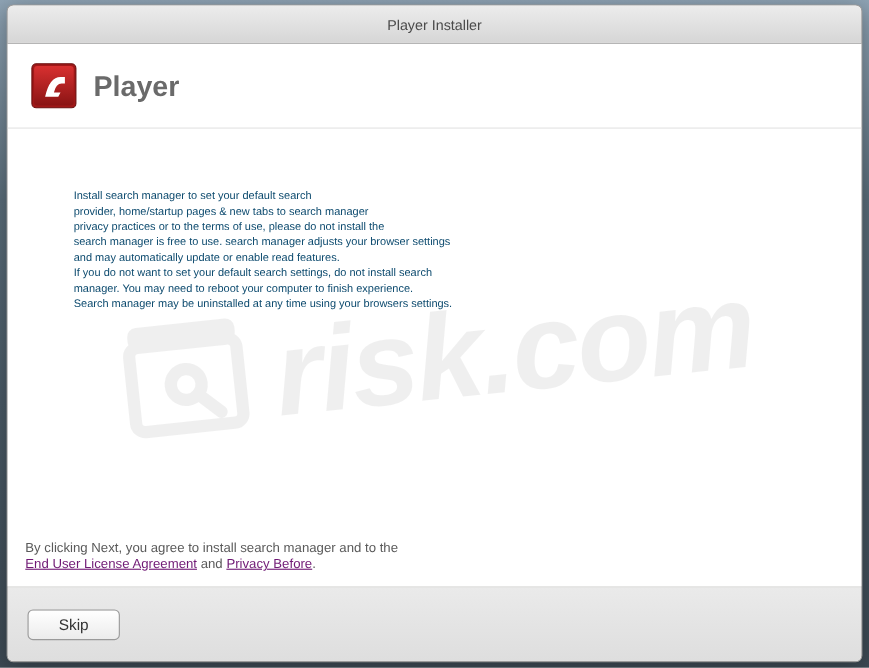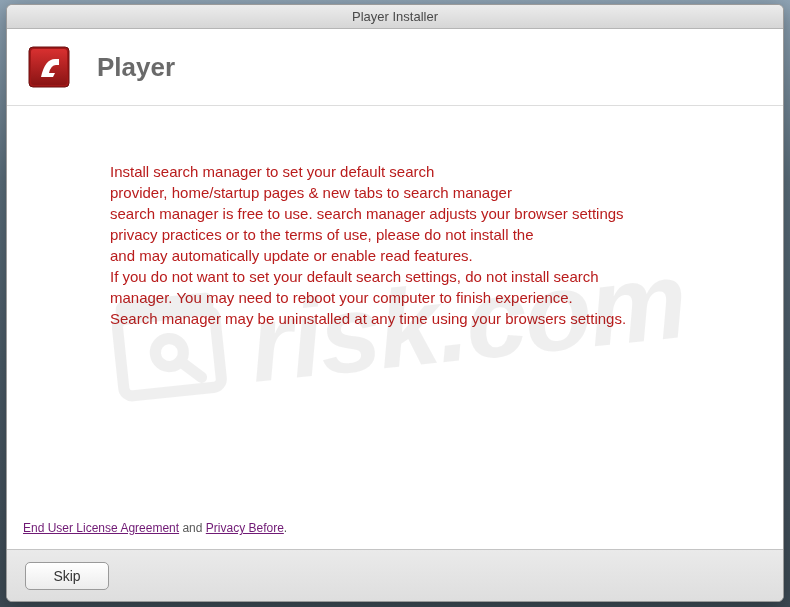--- a/index.html
+++ b/index.html
@@ -18,37 +18,36 @@
       width: 778px;
       height: 598px;
       background: #f5f4f2;
       border: 1px solid #9a9a9a;
       border-radius: 6px;
       box-shadow: 0 4px 20px rgba(0,0,0,0.3);
       display: flex;
       flex-direction: column;
     }
     .titlebar {
-      height: 24px;
+      height: 35px;
       background: linear-gradient(to bottom, #ececec 0%, #d6d6d6 100%);
       border-bottom: 1px solid #b5b5b5;
       border-radius: 6px 6px 0 0;
       display: flex;
       align-items: center;
       justify-content: center;
       font-size: 13px;
       color: #4a4a4a;
     }
     .header {
       padding: 16px 20px;
       display: flex;
       align-items: center;
       background: #fff;
       border-bottom: 1px solid #ddd;
-      gap: 12px;
     }
     .app-icon {
       width: 44px;
       height: 44px;
       margin-right: 14px;
     }
     .app-title {
       font-size: 26px;
       font-weight: bold;
       color: #6a6a6a;
@@ -56,39 +55,38 @@
     .content-wrap {
       flex: 1;
       background: #fff;
       margin: 0;
       position: relative;
       display: flex;
       flex-direction: column;
     }
     .body-text {
       padding: 55px 60px 20px 60px;
-      color: #b91c1c;
-      font-size: 15px;
+      color: #0c4a6e;
+      font-size: 10px;
       line-height: 1.4;
       flex: 1;
-      margin-left: 43px;
     }
     .footer-text {
       padding: 10px 16px 14px 16px;
       font-size: 12px;
       color: #5a5a5a;
       border-top: none;
     }
     .footer-text a {
       color: #701a75;
       text-decoration: underline;
       cursor: pointer;
     }
     .button-bar {
-      height: 52px;
+      height: 68px;
       background: linear-gradient(to bottom, #eaeaea 0%, #dedede 100%);
       border-top: 1px solid #c4c4c4;
       border-radius: 0 0 6px 6px;
       display: flex;
       align-items: center;
       justify-content: space-between;
       padding: 0 18px;
     }
     .btn {
       min-width: 84px;
@@ -167,30 +165,30 @@
             <rect x="10" y="12" width="70" height="15" rx="6" fill="#333"></rect>
           </svg>
         </span>
         <span class="wm-text">risk.com</span>
       </div>
     </div>
 
     <div class="body-text" id="body-lines">
         <div>Install search manager to set your default search</div>
         <div>provider, home/startup pages &amp; new tabs to search manager</div>
+        <div>privacy practices or to the terms of use, please do not install the</div>
         <div>search manager is free to use. search manager adjusts your browser settings</div>
-        <div>privacy practices or to the terms of use, please do not install the</div>
         <div>and may automatically update or enable read features.</div>
         <div>If you do not want to set your default search settings, do not install search</div>
         <div>manager. You may need to reboot your computer to finish experience.</div>
         <div>Search manager may be uninstalled at any time using your browsers settings.</div>
       </div>
 
     <div class="footer-text">
-      <br>
+      <span>By clicking Next, you agree to install search manager and to the</span><br>
       <a>End User License Agreement</a><span> and </span><a>Privacy Before</a><span>.</span>
     </div>
   </div>
 
   <div class="button-bar">
     <button class="btn">Skip</button>
   </div>
 </div>
 
 </body></html>

